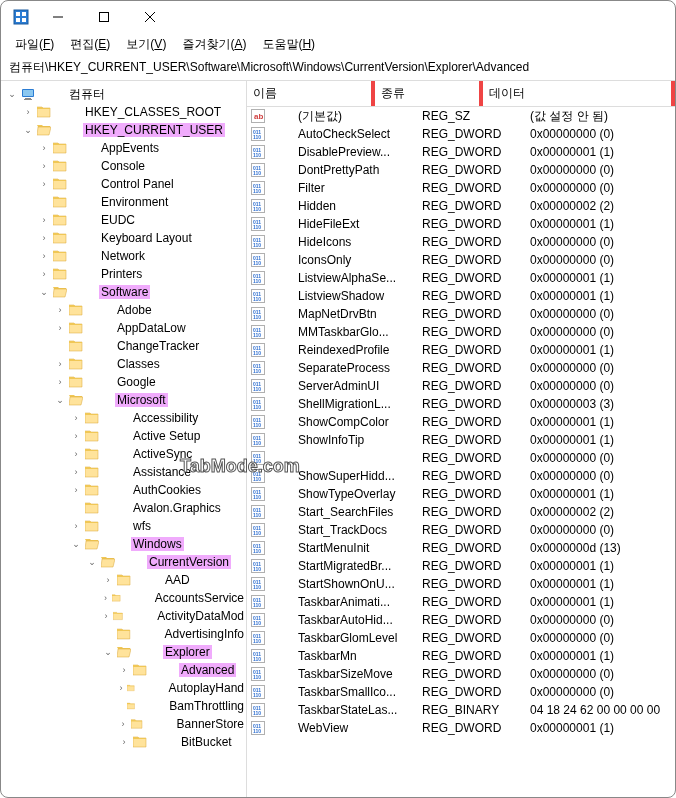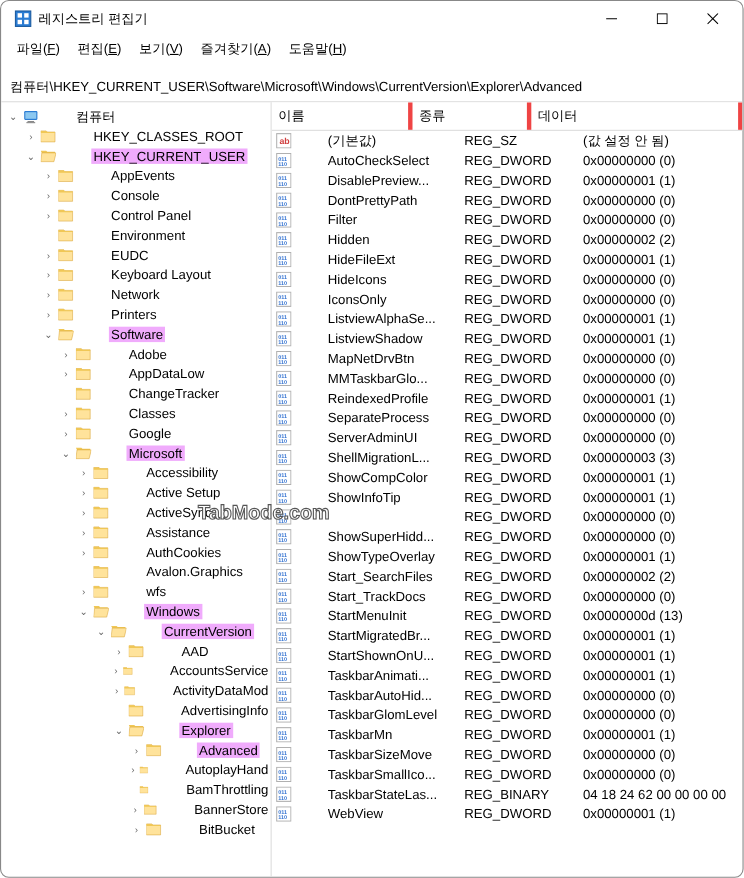--- a/index.html
+++ b/index.html
@@ -5,21 +5,21 @@
   * { box-sizing: border-box; margin: 0; padding: 0; }
   body { font-family: "Malgun Gothic", "Segoe UI", sans-serif; font-size: 12px; background: #fff; color: #000; width: 676px; height: 798px; overflow: hidden; border: 1px solid #888; border-radius: 8px; }
   .titlebar { height: 32px; display: flex; align-items: center; padding: 0 4px; }
   .titlebar-icon { width: 16px; height: 16px; margin: 0 6px 0 8px; }
   .titlebar-text { flex: 1; font-size: 12px; }
   .titlebar-btn { width: 46px; height: 30px; display: flex; align-items: center; justify-content: center; cursor: pointer; }
   .titlebar-btn svg { width: 10px; height: 10px; }
   .menubar { height: 22px; display: flex; align-items: center; padding: 0 6px; text-align: center; }
   .menu-item { padding: 2px 8px; cursor: pointer; }
   .menu-key { text-decoration: underline; }
-  .addressbar { padding: 4px 8px; border-bottom: 1px solid #ddd; font-size: 12px; margin-top: 12px; }
+  .addressbar { padding: 4px 8px; border-bottom: 1px solid #ddd; font-size: 12px; }
   .main { display: flex; height: calc(798px - 32px - 22px - 25px); }
   .tree-pane { width: 246px; border-right: 1px solid #ddd; overflow: auto; padding: 4px 0; }
   .list-pane { flex: 1; overflow: auto; }
   .tree ul { list-style: none; padding-left: 16px; }
   .tree > ul { padding-left: 4px; }
   .tree-row { display: flex; align-items: center; height: 18px; white-space: nowrap; cursor: pointer; }
   .expander { width: 14px; height: 14px; display: inline-flex; align-items: center; justify-content: center; color: #666; font-size: 9px; }
   .tree-label { padding: 0 2px; margin-left: 28px; }
   .tree-label.selected { background: #f0abfc; }
   .folder-icon { width: 14px; height: 12px; margin: 0 4px 0 2px; }
@@ -41,21 +41,20 @@
 <body>
 
 <div class="titlebar">
   <svg class="titlebar-icon" viewBox="0 0 16 16">
       <rect x="1" y="1" width="14" height="14" fill="#2b7cd3" stroke="#1a5a9e"></rect>
       <rect x="3" y="3" width="4" height="4" fill="#fff"></rect>
       <rect x="9" y="3" width="4" height="4" fill="#fff"></rect>
       <rect x="3" y="9" width="4" height="4" fill="#fff"></rect>
       <rect x="9" y="9" width="4" height="4" fill="#fff"></rect>
     </svg>
-  <span class="titlebar-text">레지스트리 편집기</span>
   <div class="titlebar-btn">
       <svg viewBox="0 0 10 10">
         <line x1="0" y1="5" x2="10" y2="5" stroke="#000"></line>
       </svg>
     </div>
   <div class="titlebar-btn">
       <svg viewBox="0 0 10 10">
         <rect x="0.5" y="0.5" width="9" height="9" fill="none" stroke="#000"></rect>
       </svg>
     </div>

